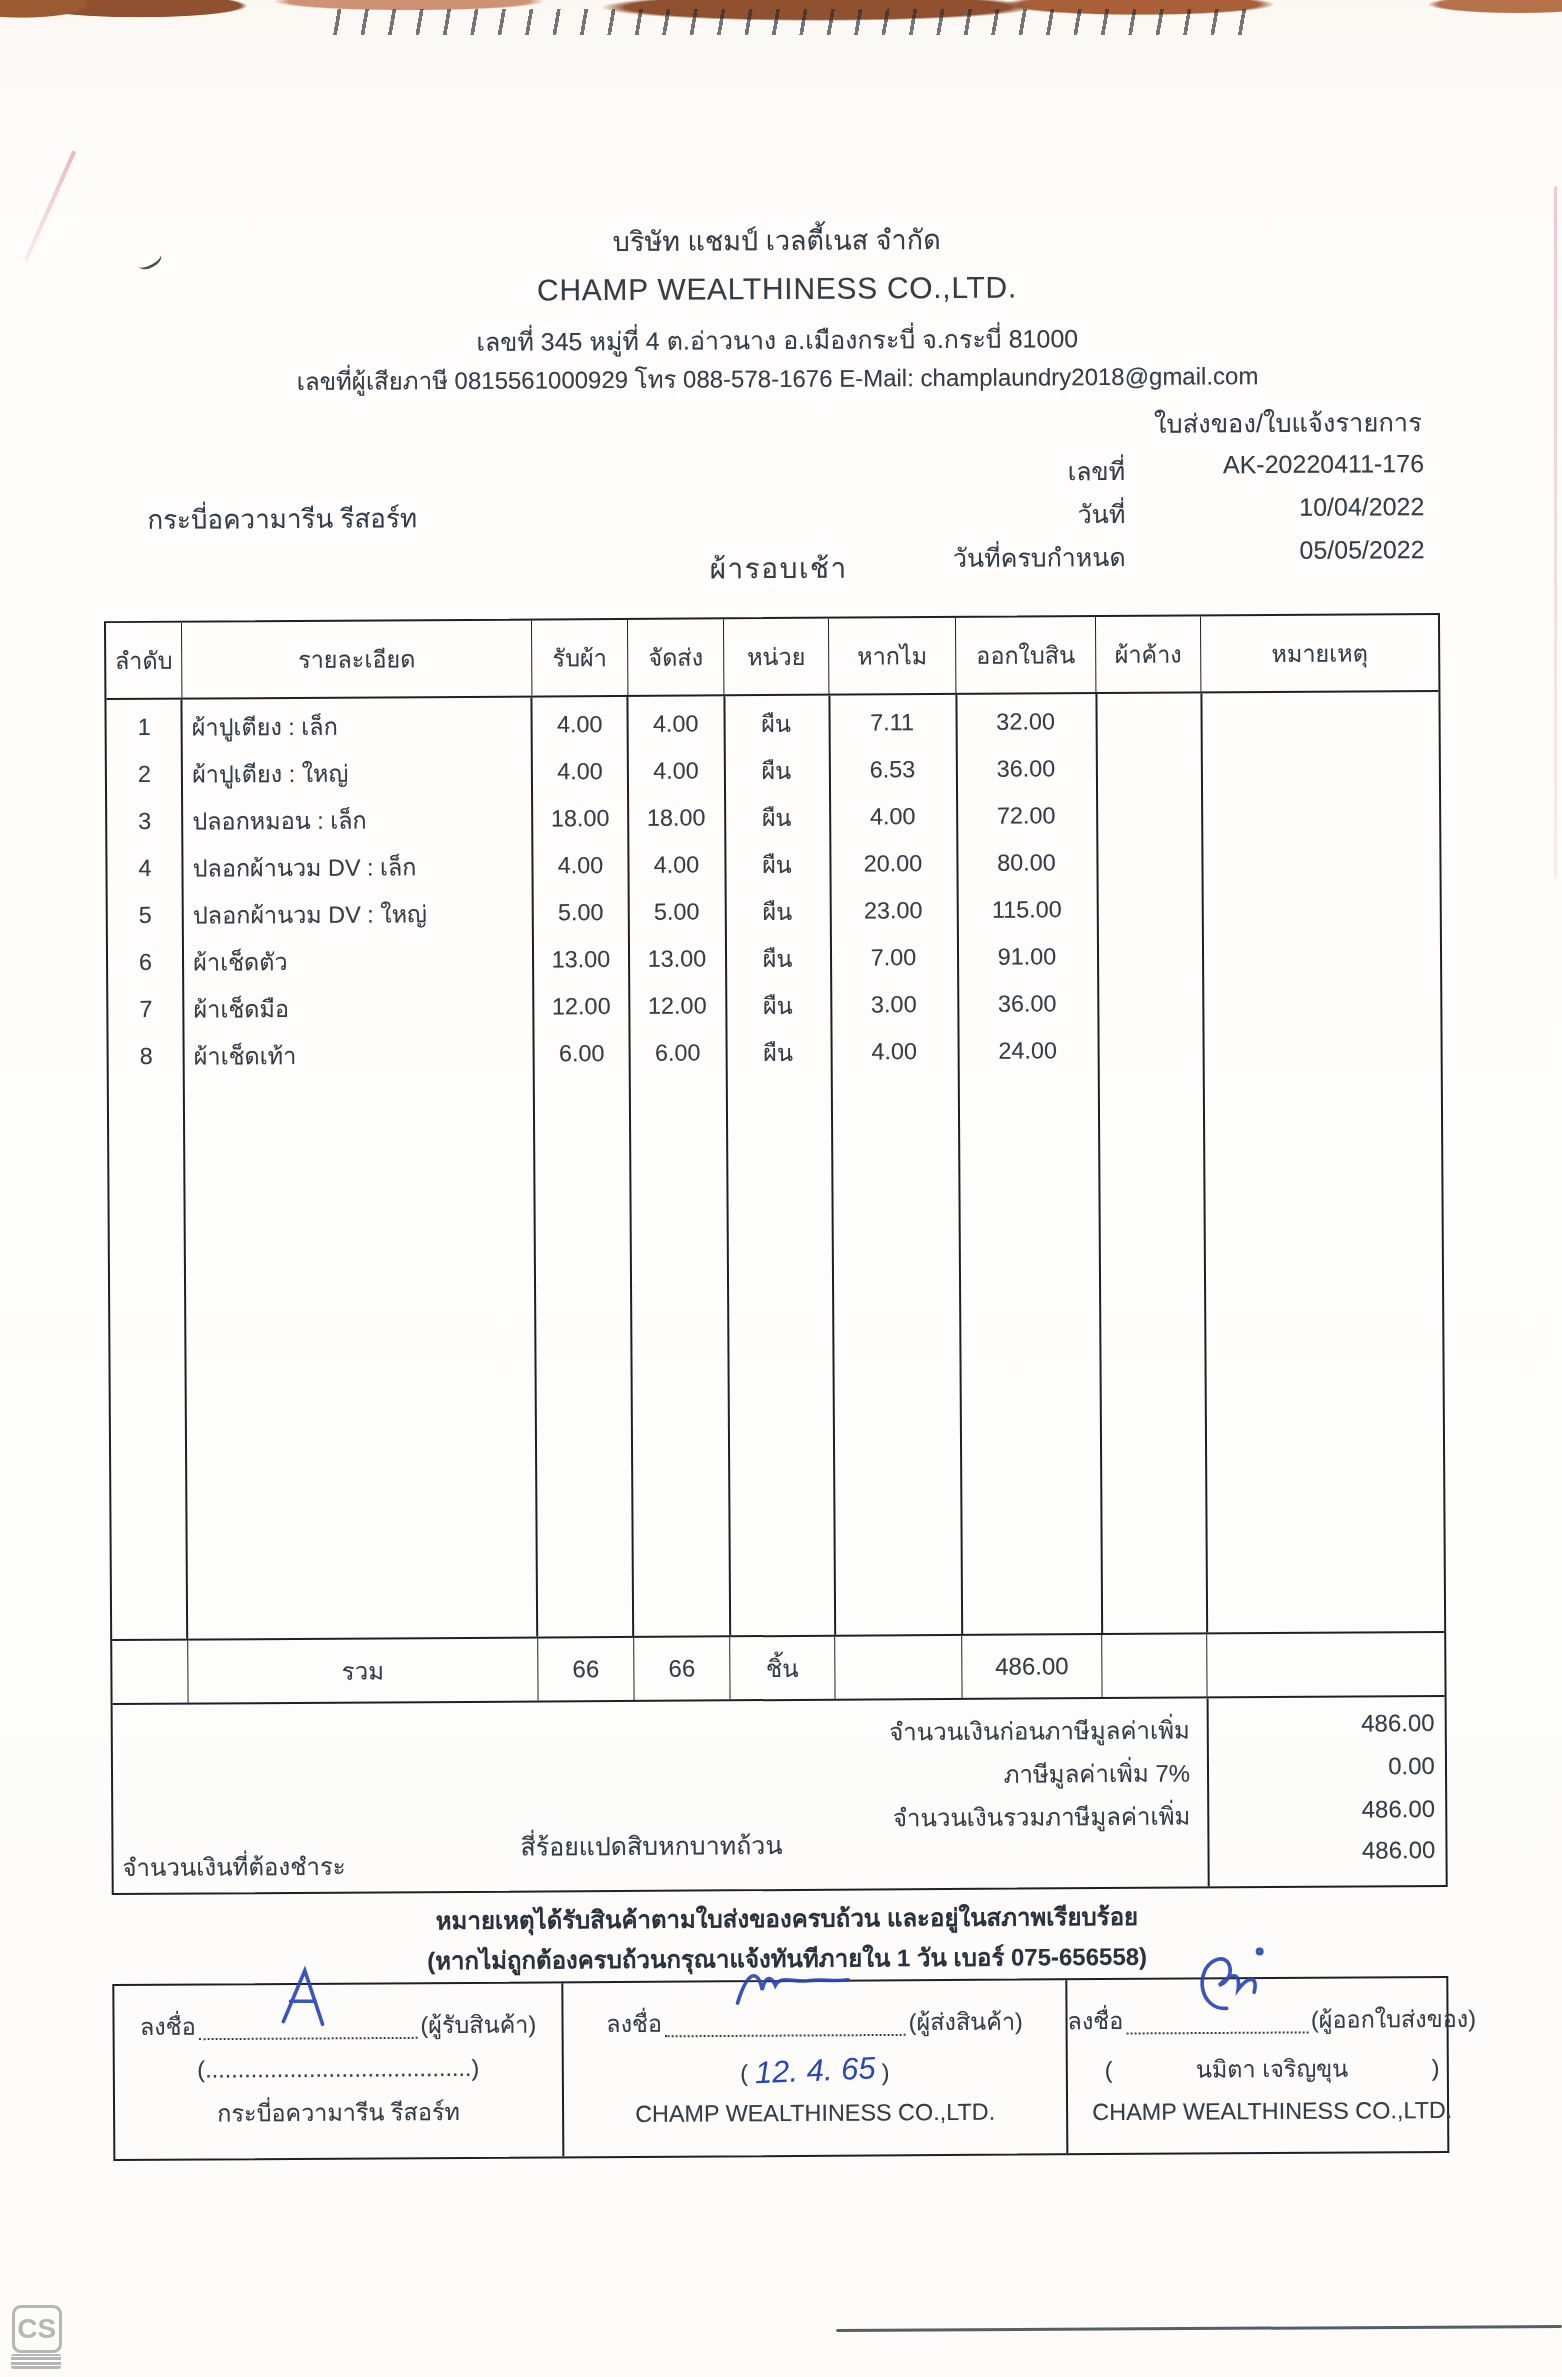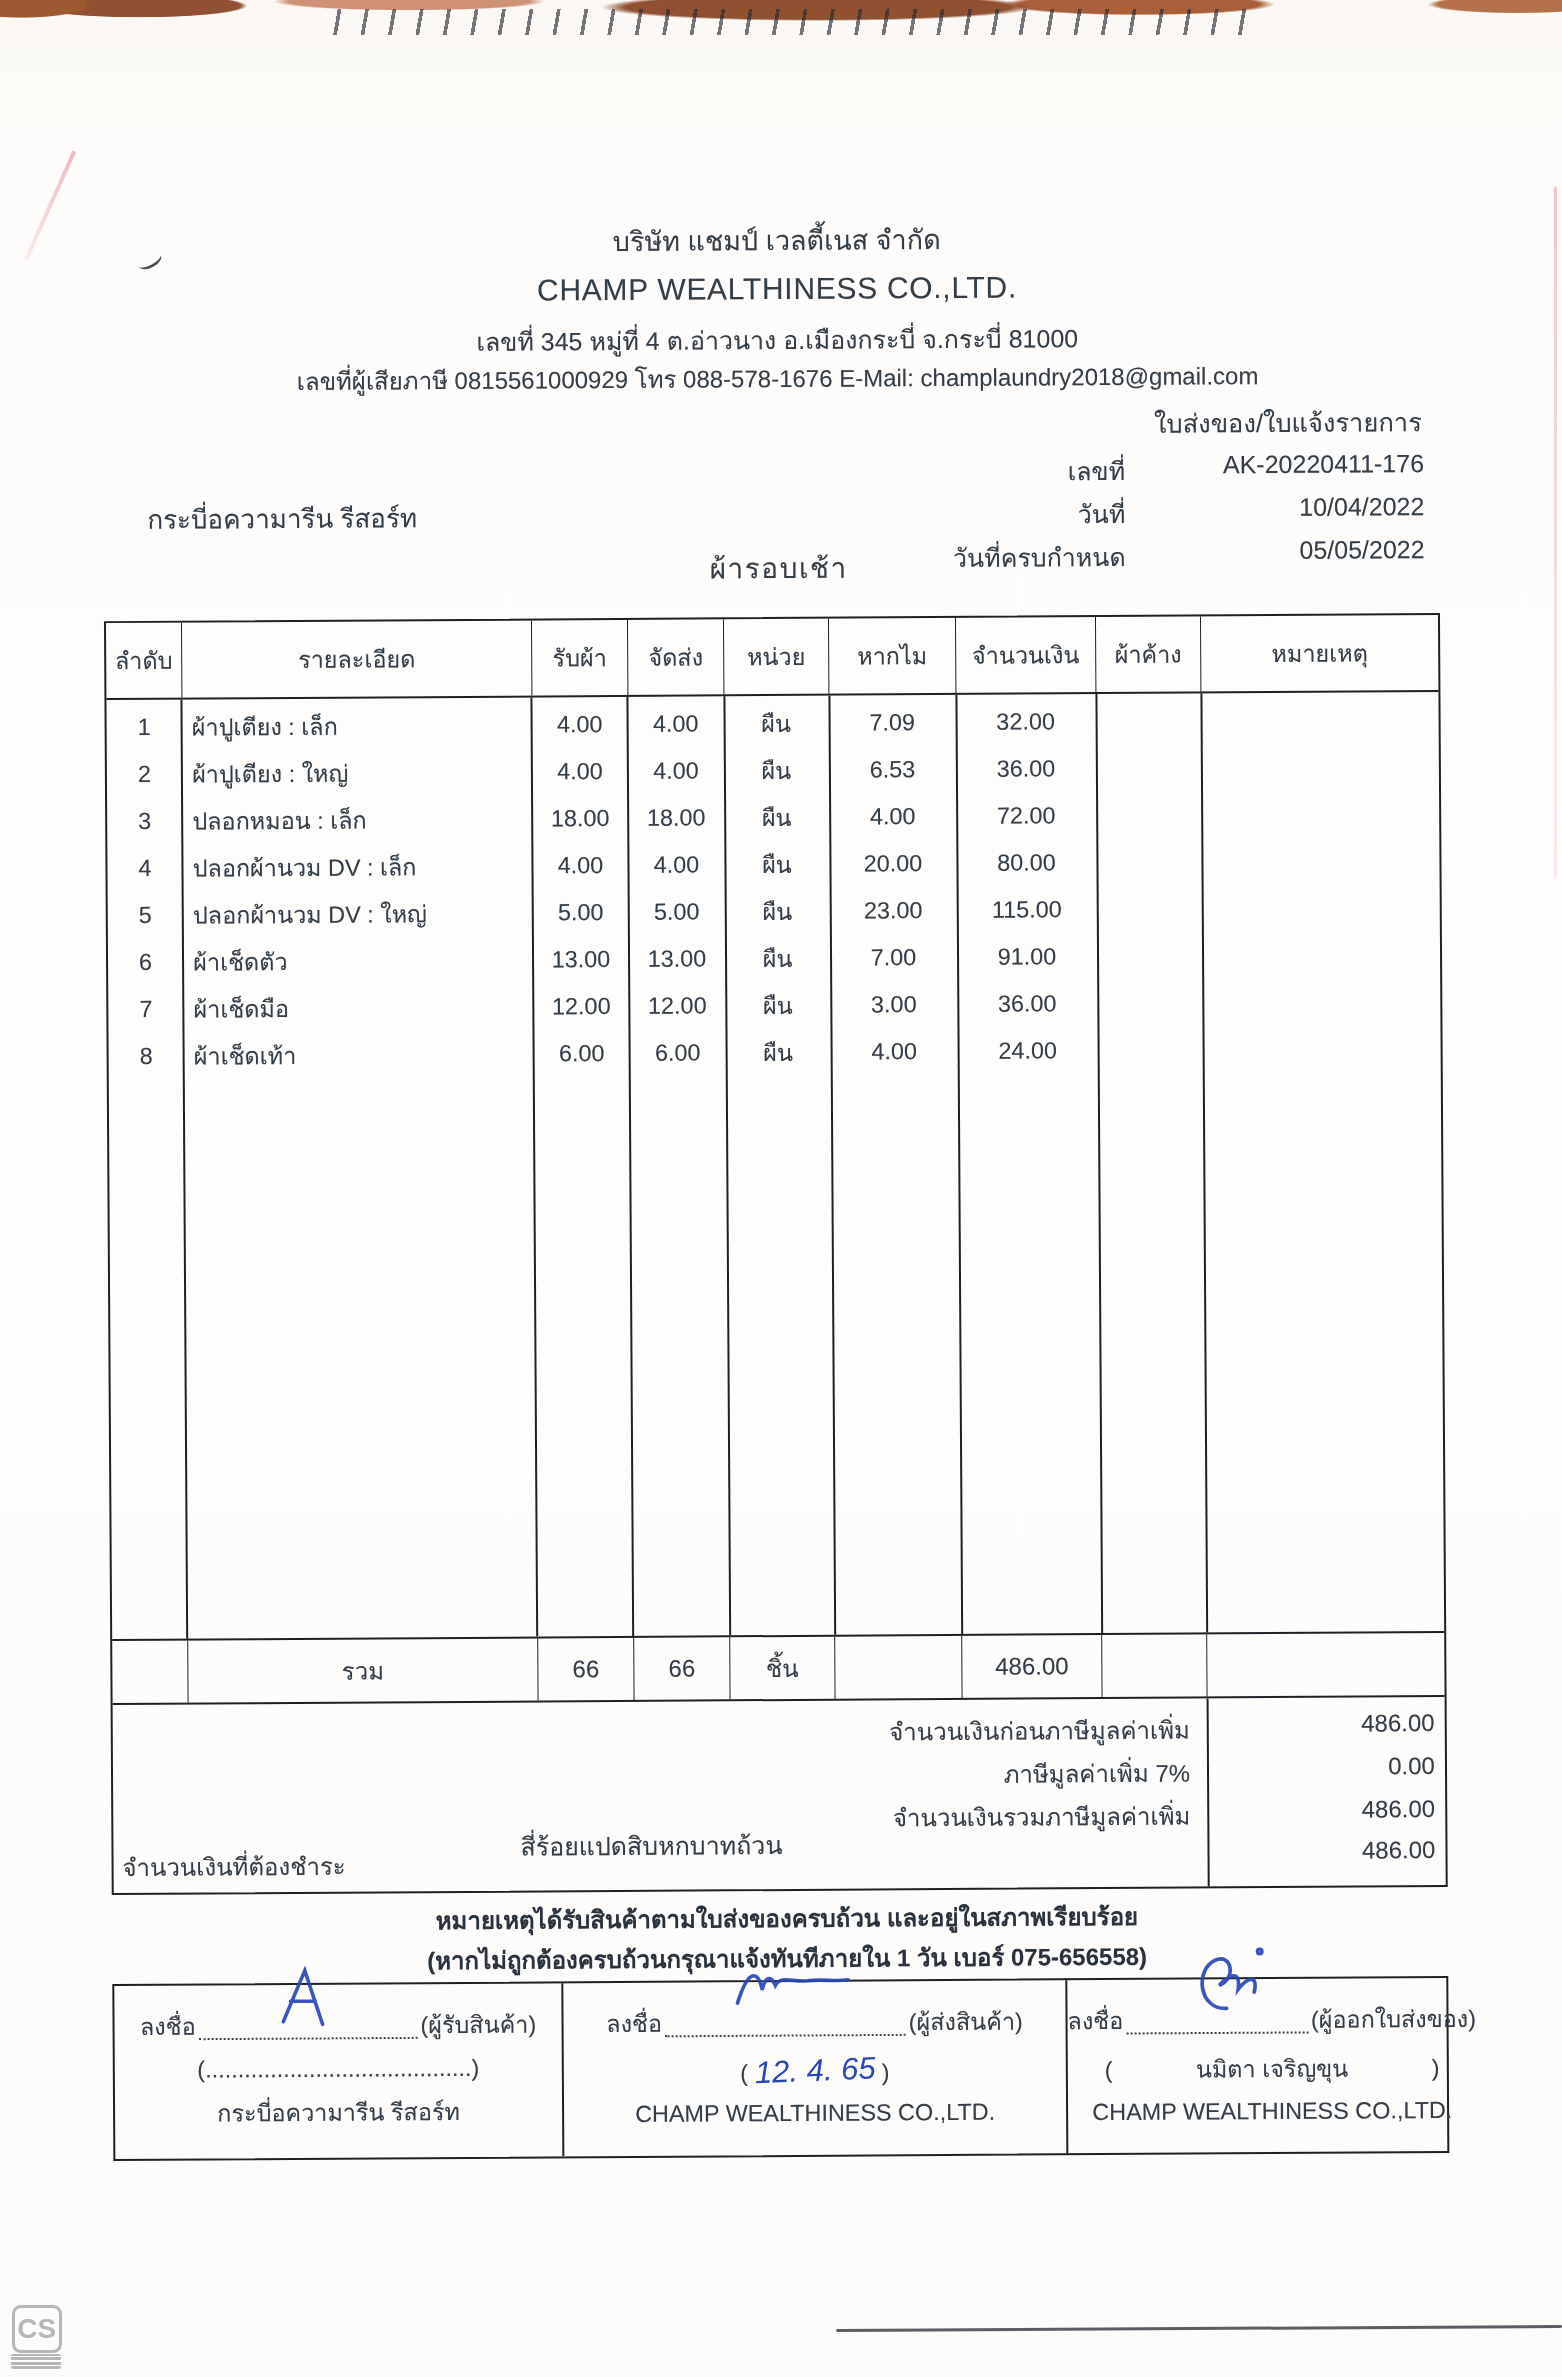--- a/index.html
+++ b/index.html
@@ -143,21 +143,21 @@
     <div class="batch-title">ผ้ารอบเช้า</div>
 
     <div class="invoice-table">
       <div class="thead gridcols" id="thead">
           <div class="hcell c0">ลำดับ</div>
           <div class="hcell c1">รายละเอียด</div>
           <div class="hcell c2">รับผ้า</div>
           <div class="hcell c3">จัดส่ง</div>
           <div class="hcell c4">หน่วย</div>
           <div class="hcell c5">หากไม</div>
-          <div class="hcell c6">จำนวนเงิน</div>
+          <div class="hcell c6">ออกใบสิน</div>
           <div class="hcell c7">ผ้าค้าง</div>
           <div class="hcell c8">หมายเหตุ</div>
         </div>
       <div class="tbody">
         <div id="vlines">
             <div class="vline" style="left: 74px;"></div>
             <div class="vline" style="left: 424px;"></div>
             <div class="vline" style="left: 520px;"></div>
             <div class="vline" style="left: 617px;"></div>
             <div class="vline" style="left: 722px;"></div>
@@ -165,21 +165,21 @@
             <div class="vline" style="left: 989px;"></div>
             <div class="vline" style="left: 1094px;"></div>
           </div>
         <div class="items" id="items">
             <div class="item-row gridcols">
               <div class="cell cell-no">1</div>
               <div class="cell cell-desc">ผ้าปูเตียง : เล็ก</div>
               <div class="cell cell-received">4.00</div>
               <div class="cell cell-delivered">4.00</div>
               <div class="cell cell-unit">ผืน</div>
-              <div class="cell cell-price">7.09</div>
+              <div class="cell cell-price">7.11</div>
               <div class="cell cell-amount">32.00</div>
               <div class="cell cell-pending"></div>
               <div class="cell cell-note"></div>
             </div>
             <div class="item-row gridcols">
               <div class="cell cell-no">2</div>
               <div class="cell cell-desc">ผ้าปูเตียง : ใหญ่</div>
               <div class="cell cell-received">4.00</div>
               <div class="cell cell-delivered">4.00</div>
               <div class="cell cell-unit">ผืน</div>

